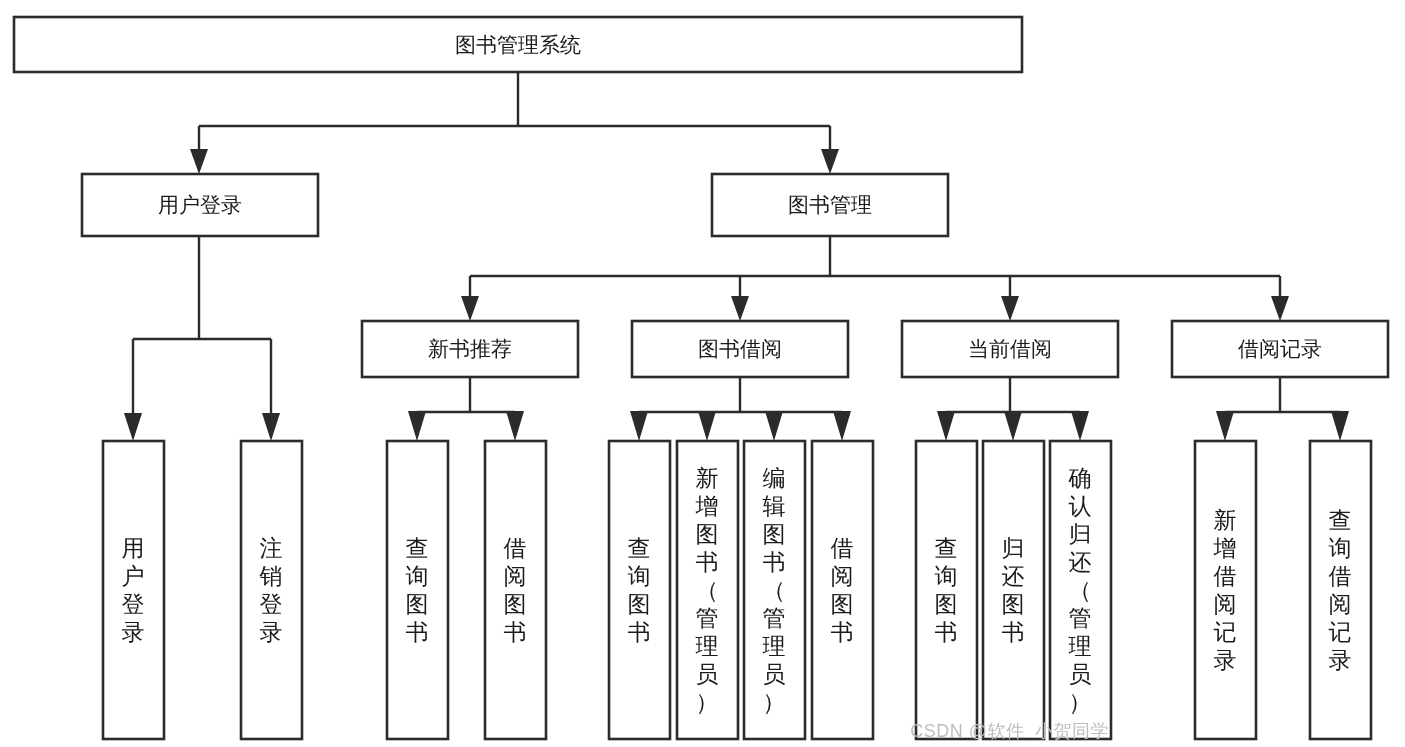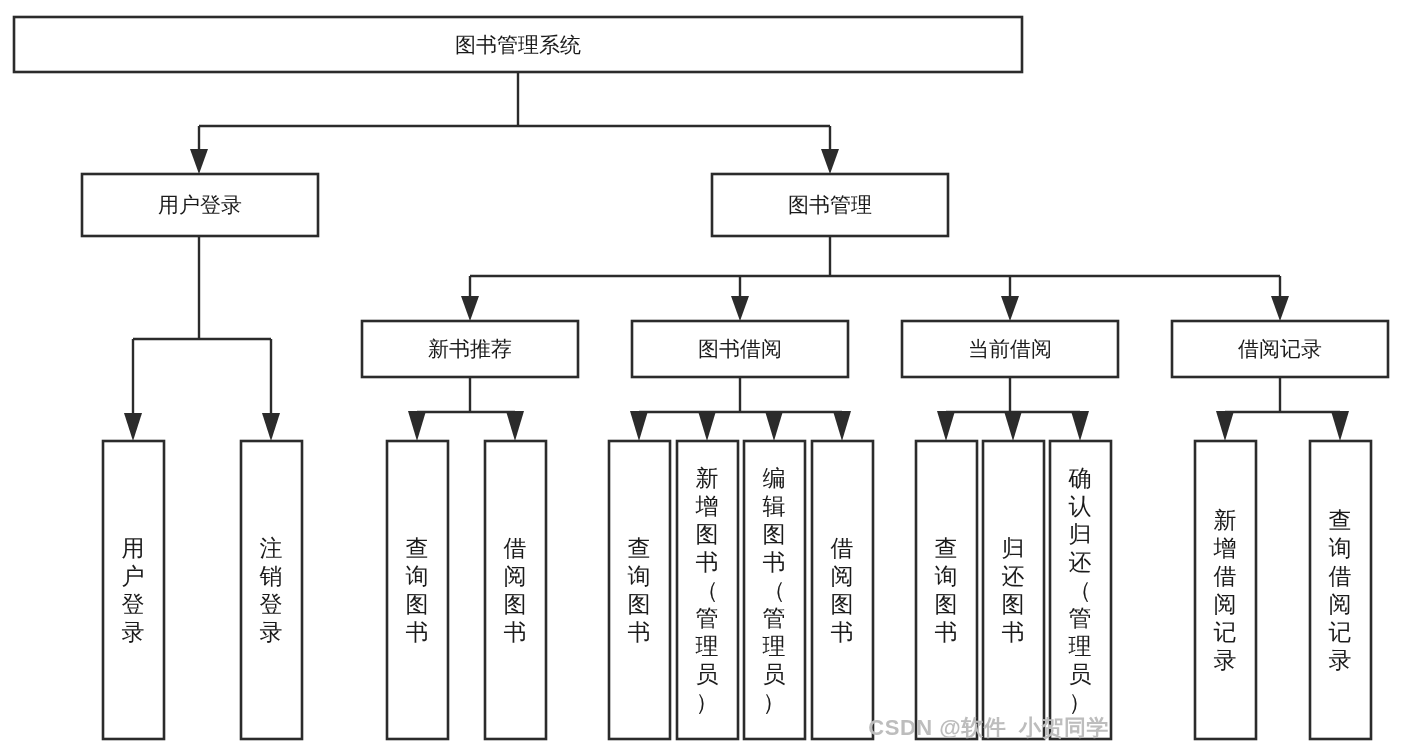--- a/index.html
+++ b/index.html
@@ -52,26 +52,25 @@
     font-family: "Liberation Sans", "DejaVu Sans", sans-serif;
     font-size: 23px;
     fill: #1b1b1b;
     text-anchor: middle;
   }
   .watermark-text {
     position: absolute;
     right: 8px;
     bottom: 8px;
     font-family: "Liberation Sans", "DejaVu Sans", sans-serif;
-    font-size: 22px;
+    font-size: 18px;
     color: #bdbdbd;
     letter-spacing: 0.5px;
     white-space: nowrap;
     pointer-events: none;
-    font-weight: bold;
   }
 </style>
 </head>
 <body>
 
 <div id="diagram-root">
   <svg class="diagram" viewBox="0 0 1405 747" xmlns="http://www.w3.org/2000/svg">
 
     <g>
 

